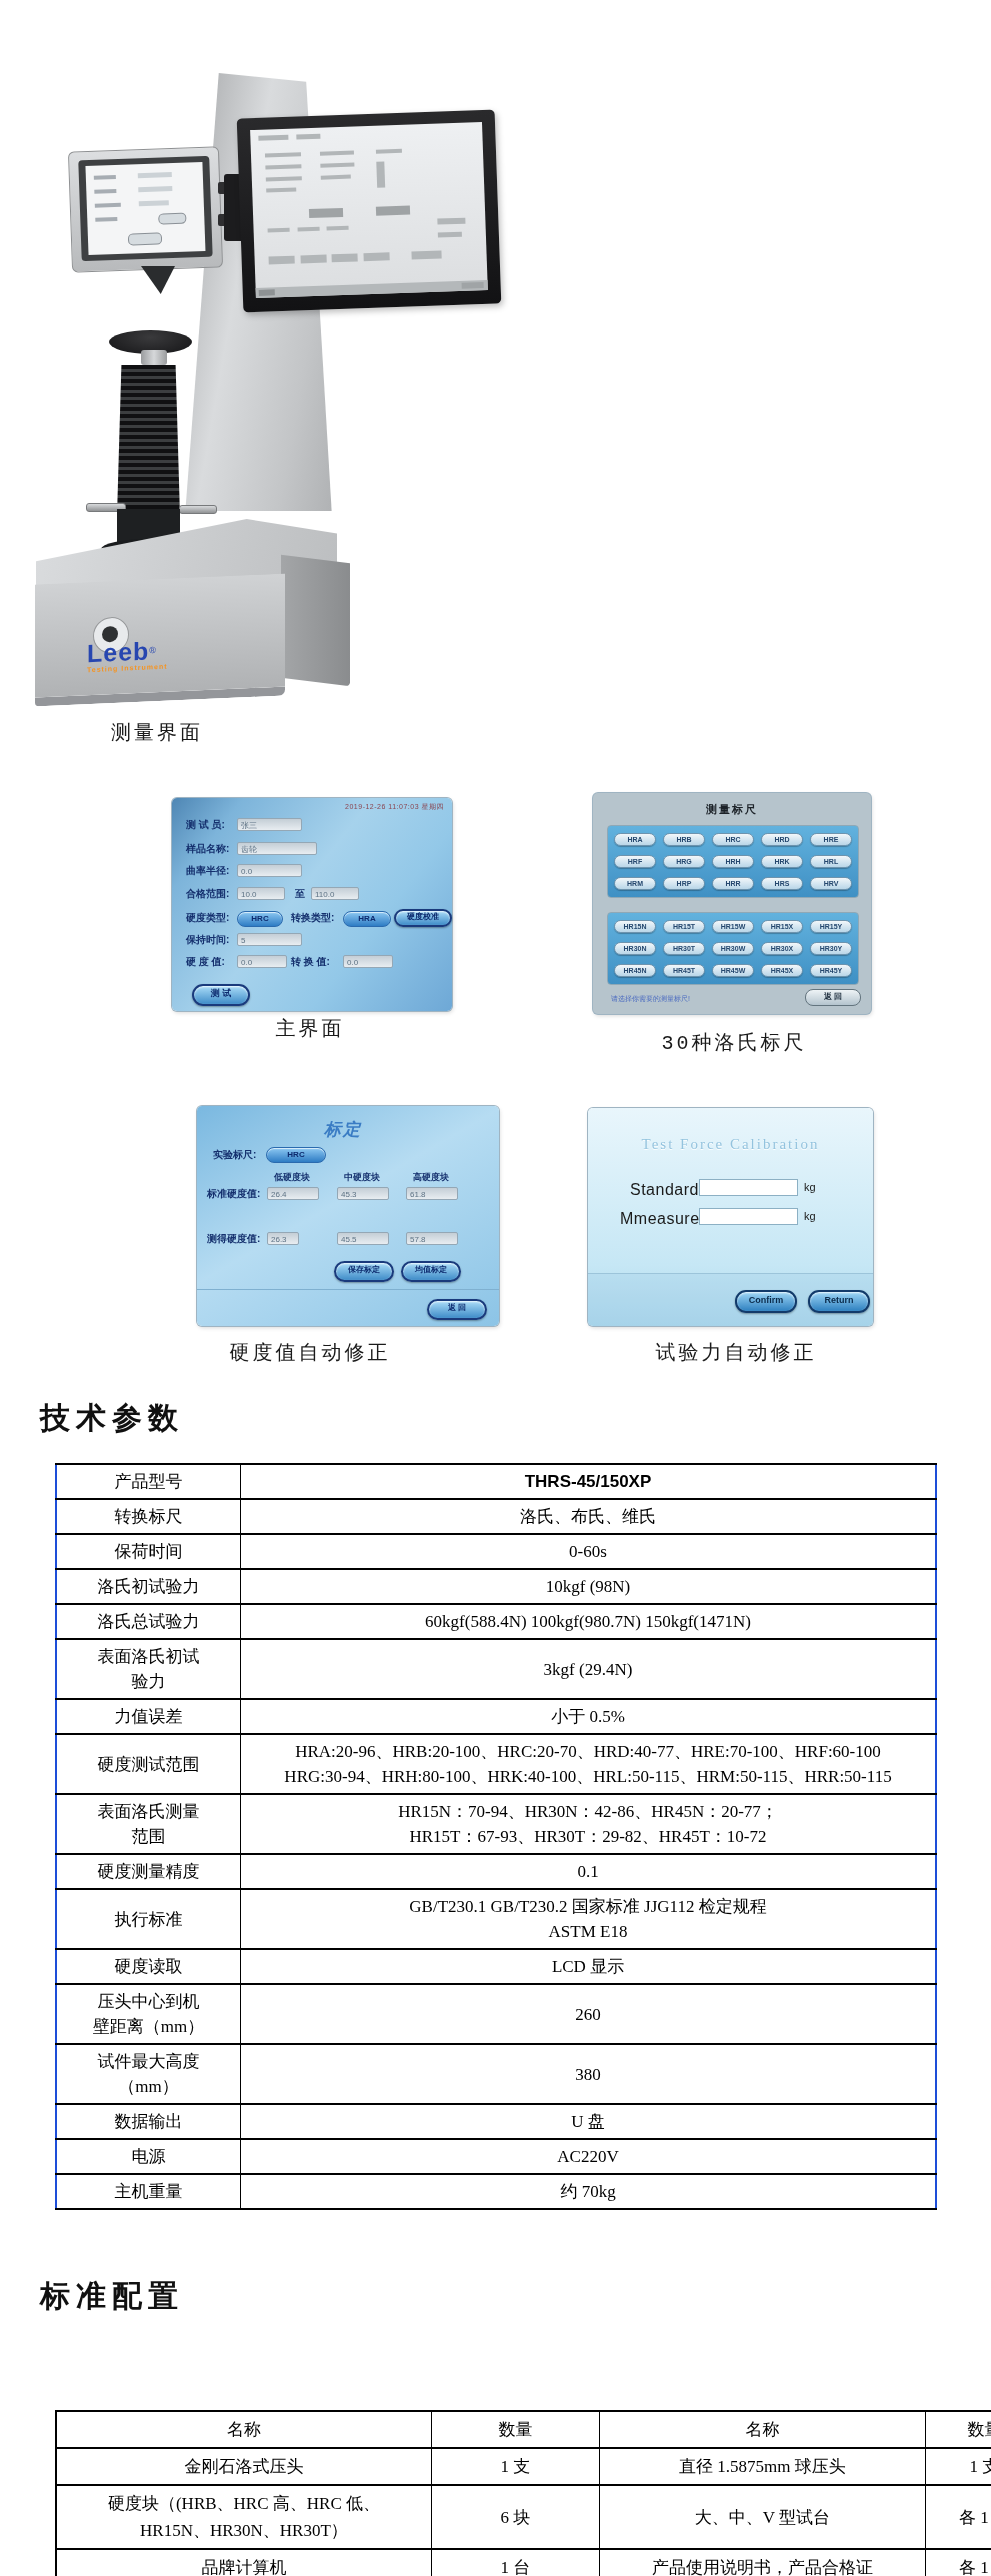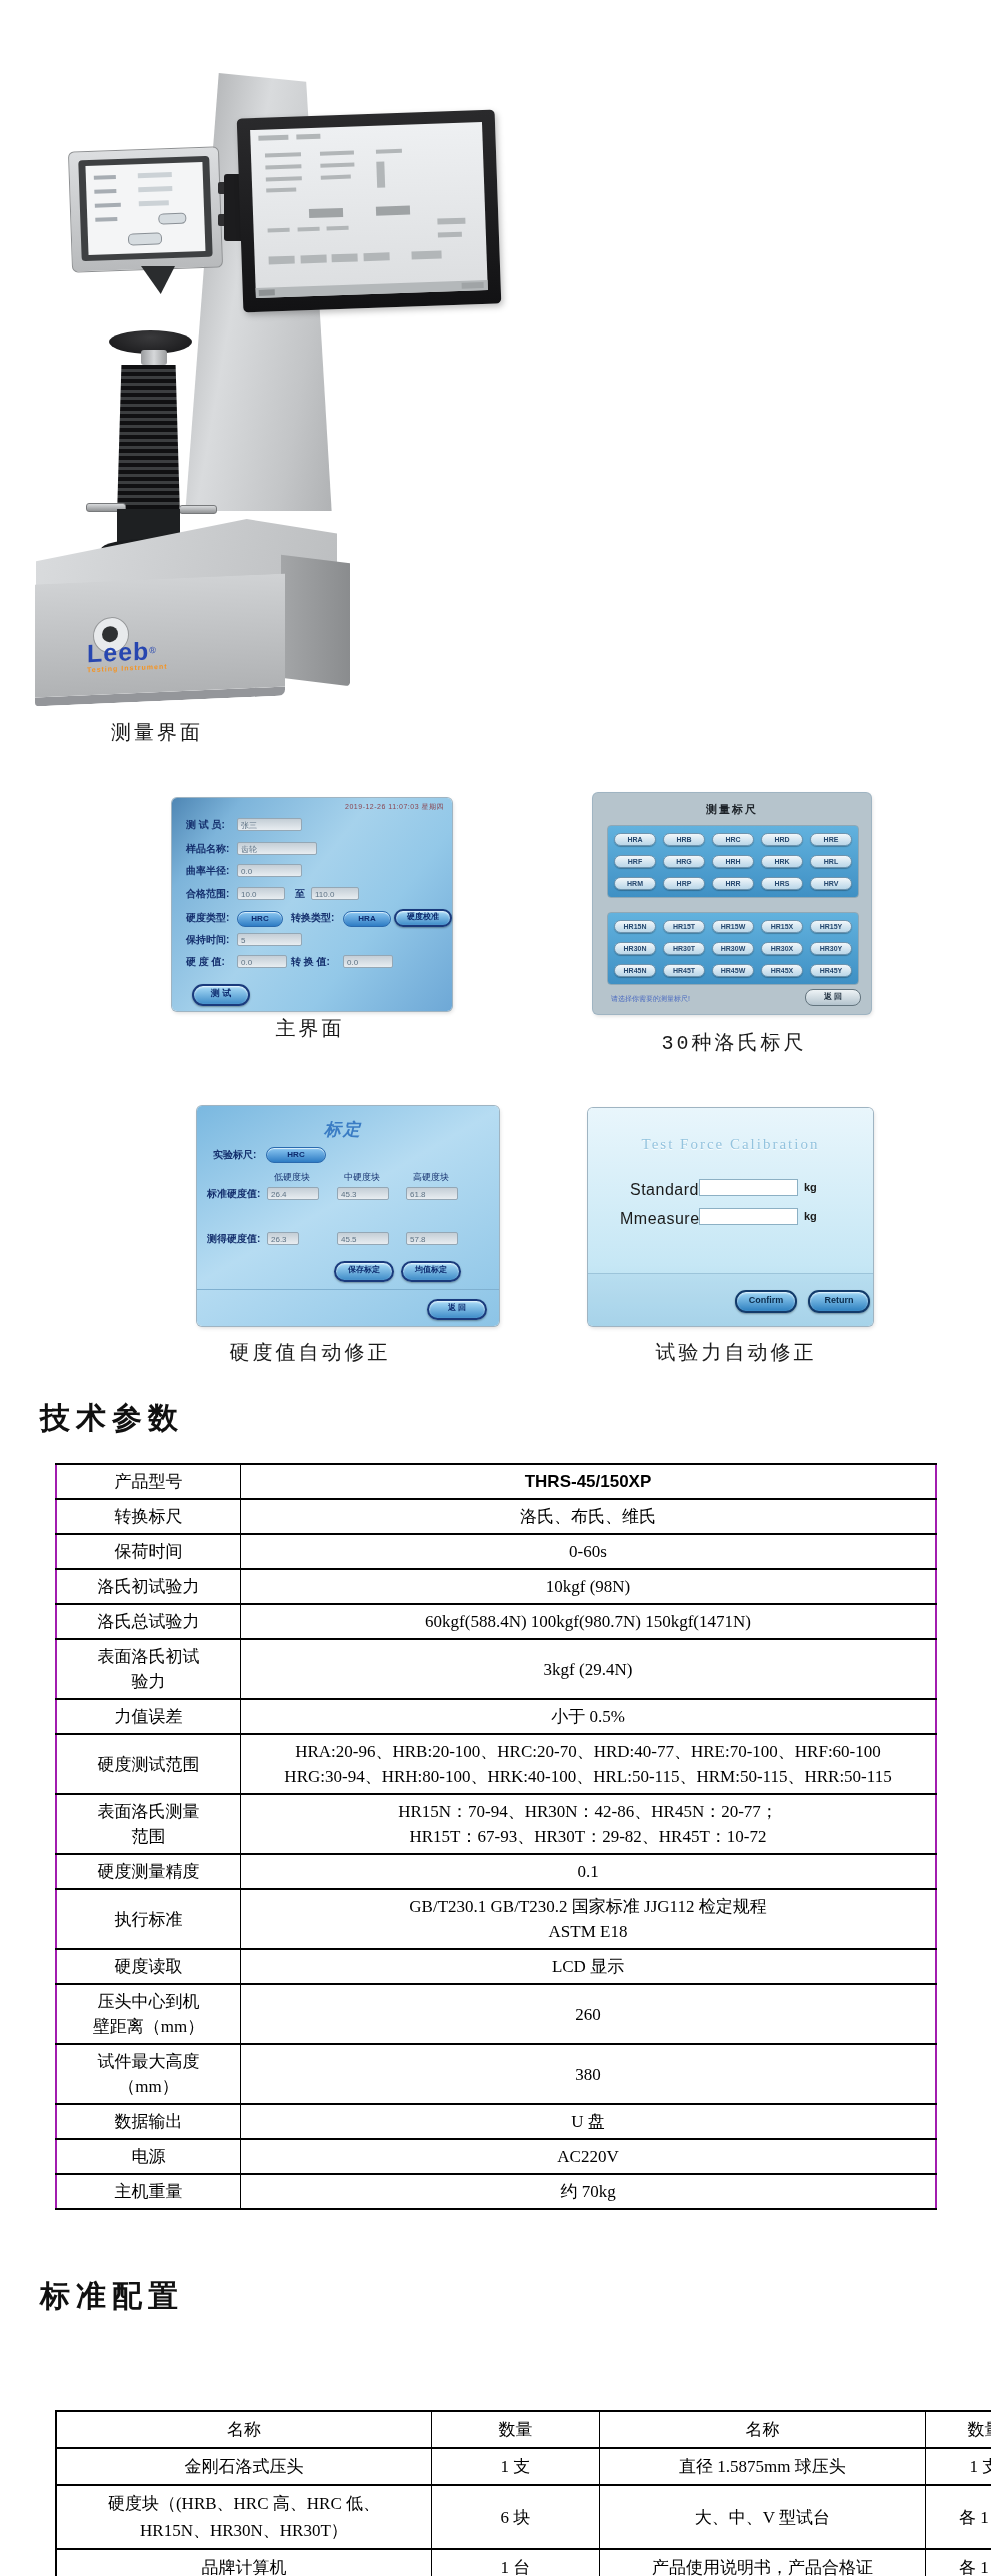--- a/index.html
+++ b/index.html
@@ -81,44 +81,44 @@
     background:linear-gradient(#f2f7fa,#b9d6e8);color:#24476e;font-weight:700;font-size:7px;
     text-align:center;line-height:11px;box-shadow:0 1px 1px rgba(0,0,0,.25);}
   .s2-hint{left:18px;bottom:10px;font-size:7px;color:#4a6ac0;}
   .s2-return{right:10px;bottom:8px;width:54px;height:15px;border-radius:8px;
     background:linear-gradient(#eef3f6,#b4c4ce);border:1px solid #63747e;color:#1a2a3a;
     font-weight:700;font-size:8px;text-align:center;line-height:14px;}
 
   
   .s3-title{left:127px;top:12px;font-family:"Liberation Serif",serif;font-style:italic;
     font-weight:700;font-size:17px;color:#3a7cc4;letter-spacing:2px;}
-  .colhdr{font-size:9px;font-weight:400;color:#15306e;}
+  .colhdr{font-size:9px;font-weight:700;color:#15306e;}
   .s3-foot{left:0;right:0;bottom:0;height:36px;border-top:1px solid #7fb0d0;}
 
   
   .fpanel{background:linear-gradient(#e9f6fc,#c6e7f5 72%,#aeda0 100%);
     background:linear-gradient(#e9f6fc,#c6e7f5 72%,#add8ec);}
   .s4-title{left:0;right:0;top:28px;text-align:center;font-family:"Liberation Serif",serif;
     font-size:15px;color:#93c3de;letter-spacing:2px;text-shadow:0 1px 0 #fff;}
   .s4-lbl{font-size:16px;color:#1a1a1a;letter-spacing:0.5px;}
   .s4-inp{width:97px;height:15px;background:#fff;border:1px solid #8cb0c4;}
-  .s4-unit{font-size:11px;font-weight:700;color:#1a1a1a;}
+  .s4-unit{font-size:11px;font-weight:400;color:#1a1a1a;}
   .s4-btn{width:58px;height:19px;border-radius:11px;background:linear-gradient(#9ed6f6,#2e80c0);
     border:2px solid #123a6a;color:#0a2a4a;font-weight:700;font-size:9px;text-align:center;
     line-height:16px;box-shadow:0 1px 2px rgba(0,0,0,.35),inset 0 1px 2px rgba(255,255,255,.8);}
   .s4-foot{left:0;right:0;bottom:0;height:52px;border-top:1px solid #9cc4da;background:rgba(140,190,220,.18);}
 
   
   .hd{position:absolute;font-family:"Liberation Serif",serif;font-size:30px;font-weight:600;
     color:#101010;letter-spacing:6px;}
   table.doc{position:absolute;border-collapse:collapse;background:#fff;
     font-family:"Liberation Serif",serif;font-size:17px;color:#000;table-layout:fixed;}
   table.doc td{border:1px solid #000;border-top-width:2px;border-bottom-width:2px;
     text-align:center;vertical-align:middle;padding:4px 8px;line-height:25px;white-space:pre-line;}
-  #spec-table{left:55px;top:1463px;width:882px;border:2px solid #a21caf;padding-left:17px;}
+  #spec-table{left:55px;top:1463px;width:882px;border:2px solid #1d4ed8;padding-left:17px;}
   #spec-table td:first-child{width:167px;}
   #spec-table tr:nth-of-type(1) td:nth-child(2){font-weight:700;font-family:"Liberation Sans",sans-serif;}
   #conf-table{left:55px;top:2362px;width:990px;border:2px solid #000;margin-top:48px;}
   #conf-table td{line-height:27px;}
 </style>
 </head>
 <body>
 
 <div id="page">
 

